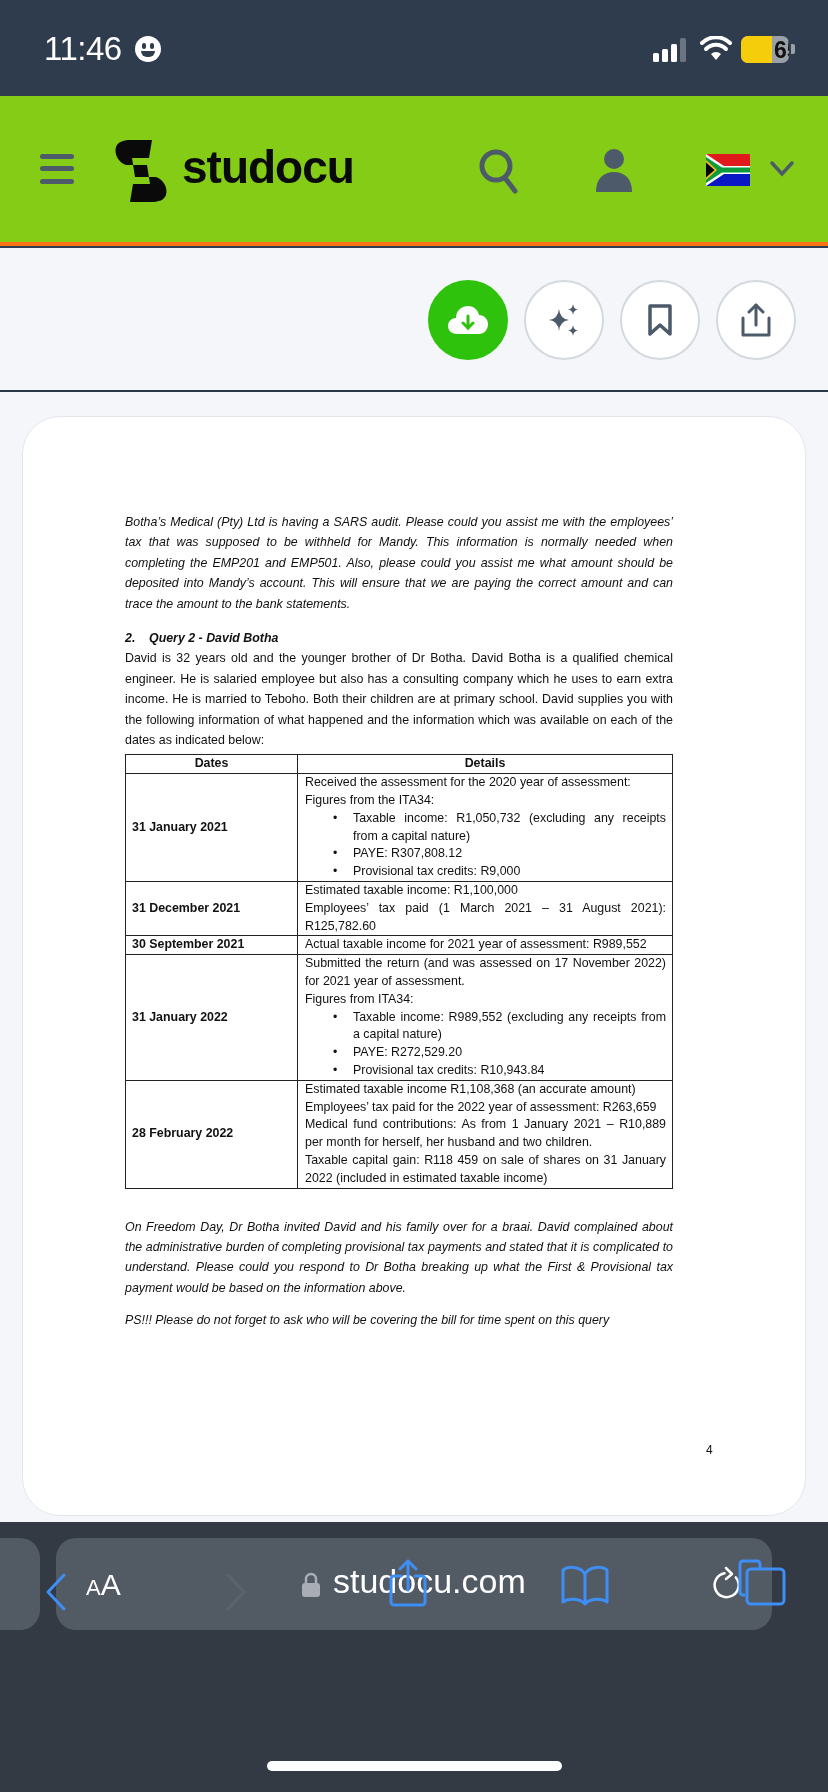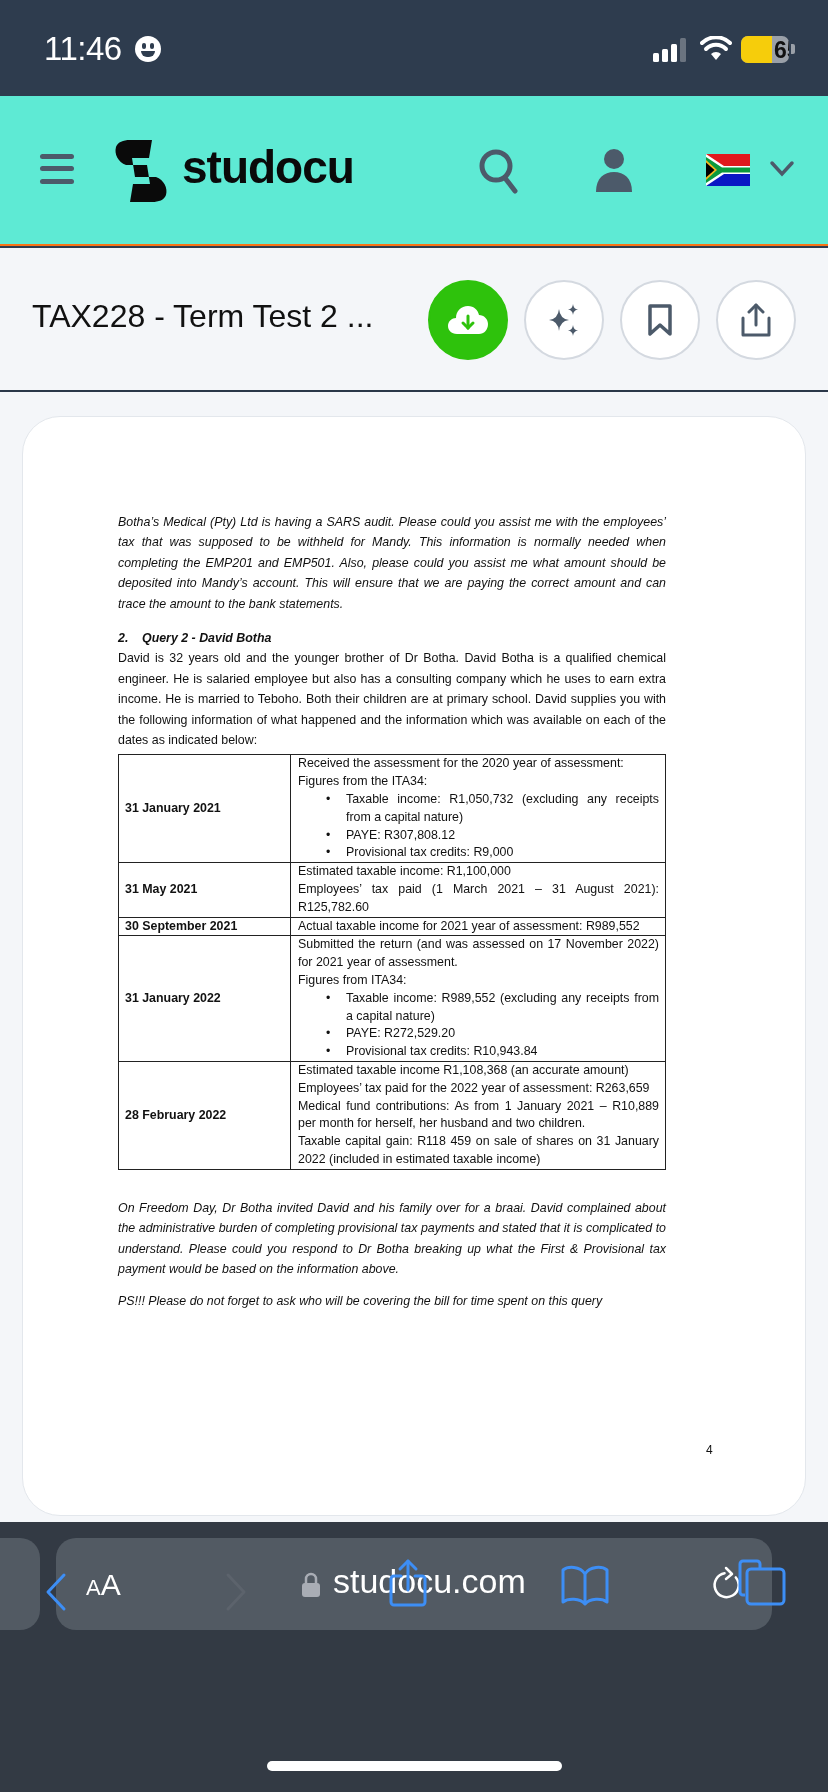--- a/index.html
+++ b/index.html
@@ -18,41 +18,41 @@
   .signal span:nth-child(2) { left: 9px; height: 13px; }
   .signal span:nth-child(3) { left: 18px; height: 18px; }
   .signal span:nth-child(4) { left: 27px; height: 24px; background: #6b7480; }
   .wifi { position: absolute; left: 700px; top: 36px; }
   .battery { position: absolute; left: 741px; top: 36px; width: 48px; height: 27px; border-radius: 7px; background: #9aa0a8; overflow: hidden; }
   .battery-fill { position: absolute; left: 0; top: 0; height: 100%; width: 65%; background: #f6cd0b; }
   .battery-text { position: absolute; left: 0; width: 48px; top: 1px; text-align: center; font-size: 23px; font-weight: 700; color: #111; padding-left: 33px; }
   .battery-tip { position: absolute; left: 791px; top: 44px; width: 4px; height: 10px; border-radius: 0 2px 2px 0; background: #9aa0a8; }
 
   
-  .topnav { position: absolute; left: 0; top: 96px; width: 828px; height: 150px; background: #5eead4; border-bottom: 2px solid #f97316; }
+  .topnav { position: absolute; left: 0; top: 96px; width: 828px; height: 150px; background: #84cc16; border-bottom: 4px solid #f97316; }
   .hamburger { position: absolute; left: 40px; top: 58px; width: 34px; height: 30px; }
   .hamburger span { position: absolute; left: 0; width: 34px; height: 5px; border-radius: 3px; background: #4c5a6a; }
   .hamburger span:nth-child(1) { top: 0; } .hamburger span:nth-child(2) { top: 12px; } .hamburger span:nth-child(3) { top: 25px; }
   .logo { position: absolute; left: 112px; top: 44px; width: 64px; height: 62px; }
   .logo-text { position: absolute; left: 182px; top: 44px; font-size: 46px; font-weight: 700; color: #0a0a0a; letter-spacing: -1px; font-family: "Liberation Sans", sans-serif; }
   .nav-search { position: absolute; left: 478px; top: 52px; }
   .nav-user { position: absolute; left: 596px; top: 52px; }
   .nav-flag { position: absolute; left: 706px; top: 58px; width: 44px; height: 32px; }
   .nav-chevron { position: absolute; left: 769px; top: 64px; }
 
   
   .titlebar { position: absolute; left: 0; top: 248px; width: 828px; height: 142px; background: #f4f6f9; box-shadow: 0 3px 4px rgba(0,0,0,0.08); }
   .doc-title { position: absolute; left: 32px; top: 50px; font-size: 32px; color: #111; white-space: nowrap; }
   .circle-btn { position: absolute; top: 32px; width: 80px; height: 80px; border-radius: 50%; background: #fff; border: 2px solid #d4d9e0; display: flex; align-items: center; justify-content: center; }
   .circle-btn.green { background: #2ec20c; border-color: #2ec20c; }
 
   
   .content { position: absolute; left: 0; top: 392px; width: 828px; height: 1130px; background: #f4f6f9; }
   .page { position: absolute; left: 22px; top: 24px; width: 784px; height: 1100px; background: #fff; border: 1px solid #e3e7ec; border-radius: 38px; overflow: hidden; }
-  .doc { position: absolute; left: 95px; top: 95px; width: 548px; font-family: "Liberation Sans", sans-serif; font-size: 12.4px; color: #111; line-height: 20.4px; }
+  .doc { position: absolute; left: 102px; top: 95px; width: 548px; font-family: "Liberation Sans", sans-serif; font-size: 12.4px; color: #111; line-height: 20.4px; }
   .para-italic { font-style: italic; text-align: justify; }
   .heading { margin-top: 14px; font-weight: 700; font-style: italic; }
   .heading .num { display: inline-block; width: 24px; }
   .para { text-align: justify; }
   table.info { margin-top: 4px; width: 100%; border-collapse: collapse; font-size: 12.4px; line-height: 17.8px; }
   table.info th, table.info td { border: 1px solid #222; vertical-align: middle; }
   table.info th { font-weight: 700; text-align: center; }
   table.info td.date { width: 172px; font-weight: 700; padding-left: 6px; }
   table.info td.det { padding: 0 6px 0 7px; text-align: justify; }
   table.info ul { list-style: none; padding-left: 28px; }
@@ -123,21 +123,20 @@
     <path d="M0 3 L16 13.5 H44 V18.5 H16 L0 29 Z" fill="#0b9a3c"></path>
     <path d="M0 6 L11 16 L0 26 Z" fill="#f4b81c"></path>
     <path d="M0 8.5 L8.5 16 L0 23.5 Z" fill="#000"></path>
   </svg>
   <svg class="nav-chevron" width="26" height="18" viewBox="0 0 26 18">
     <path d="M3 3 L13 14 L23 3" stroke="#4c5a6a" stroke-width="3.5" fill="none" stroke-linecap="round"></path>
   </svg>
 </div>
 
 <div class="titlebar">
-  <div class="doc-title">TAX228 - Term Test 2 ...</div>
   <div class="circle-btn green" style="left:428px;">
     <svg width="42" height="32" viewBox="0 0 42 32">
       <path d="M10 30 C4 30 1 26 1 22 C1 17 5 14 9 14 C9 7 14 2 21 2 C27 2 31 6 32 11 C37 11 41 15 41 20 C41 26 37 30 32 30 Z" fill="#fff"></path>
       <line x1="21" y1="12" x2="21" y2="24" stroke="#2ec20c" stroke-width="3" stroke-linecap="round"></line>
       <path d="M16 19 L21 24 L26 19" stroke="#2ec20c" stroke-width="3" fill="none" stroke-linecap="round"></path>
     </svg>
   </div>
   <div class="circle-btn" style="left:524px;">
     <svg width="34" height="34" viewBox="0 0 34 34">
       <path d="M12 6 Q13 16 22 17 Q13 18 12 28 Q11 18 2 17 Q11 16 12 6 Z" fill="#4c5a6a"></path>
@@ -161,34 +160,38 @@
 
 <div class="content">
   <div class="page">
     <div class="doc">
       <p class="para-italic">Botha’s Medical (Pty) Ltd is having a SARS audit. Please could you assist me with the employees’ tax that was supposed to be withheld for Mandy. This information is normally needed when completing the EMP201 and EMP501. Also, please could you assist me what amount should be deposited into Mandy’s account. This will ensure that we are paying the correct amount and can trace the amount to the bank statements.</p>
       <p class="heading"><span class="num">2.</span><span>Query 2 - David Botha</span></p>
       <p class="para">David is 32 years old and the younger brother of Dr Botha. David Botha is a qualified chemical engineer. He is salaried employee but also has a consulting company which he uses to earn extra income. He is married to Teboho. Both their children are at primary school. David supplies you with the following information of what happened and the information which was available on each of the dates as indicated below:</p>
 
       <table class="info">
         <tbody>
+            <tr>
+          <th>Dates</th>
+          <th>Details</th>
+        </tr>
         <tr>
           <td class="date">31 January 2021</td>
           <td class="det">
             <div>Received the assessment for the 2020 year of assessment:</div>
             <div>Figures from the ITA34:</div>
             <ul>
               <li>Taxable income: R1,050,732 (excluding any receipts from a capital nature)</li>
               <li>PAYE: R307,808.12</li>
               <li>Provisional tax credits: R9,000</li>
             </ul>
           </td>
         </tr>
         <tr>
-          <td class="date">31 May 2021</td>
+          <td class="date">31 December 2021</td>
           <td class="det">
             <div>Estimated taxable income: R1,100,000</div>
             <div>Employees’ tax paid (1 March 2021 – 31 August 2021): R125,782.60</div>
           </td>
         </tr>
         <tr>
           <td class="date">30 September 2021</td>
           <td class="det">
             <div>Actual taxable income for 2021 year of assessment: R989,552</div>
           </td>

